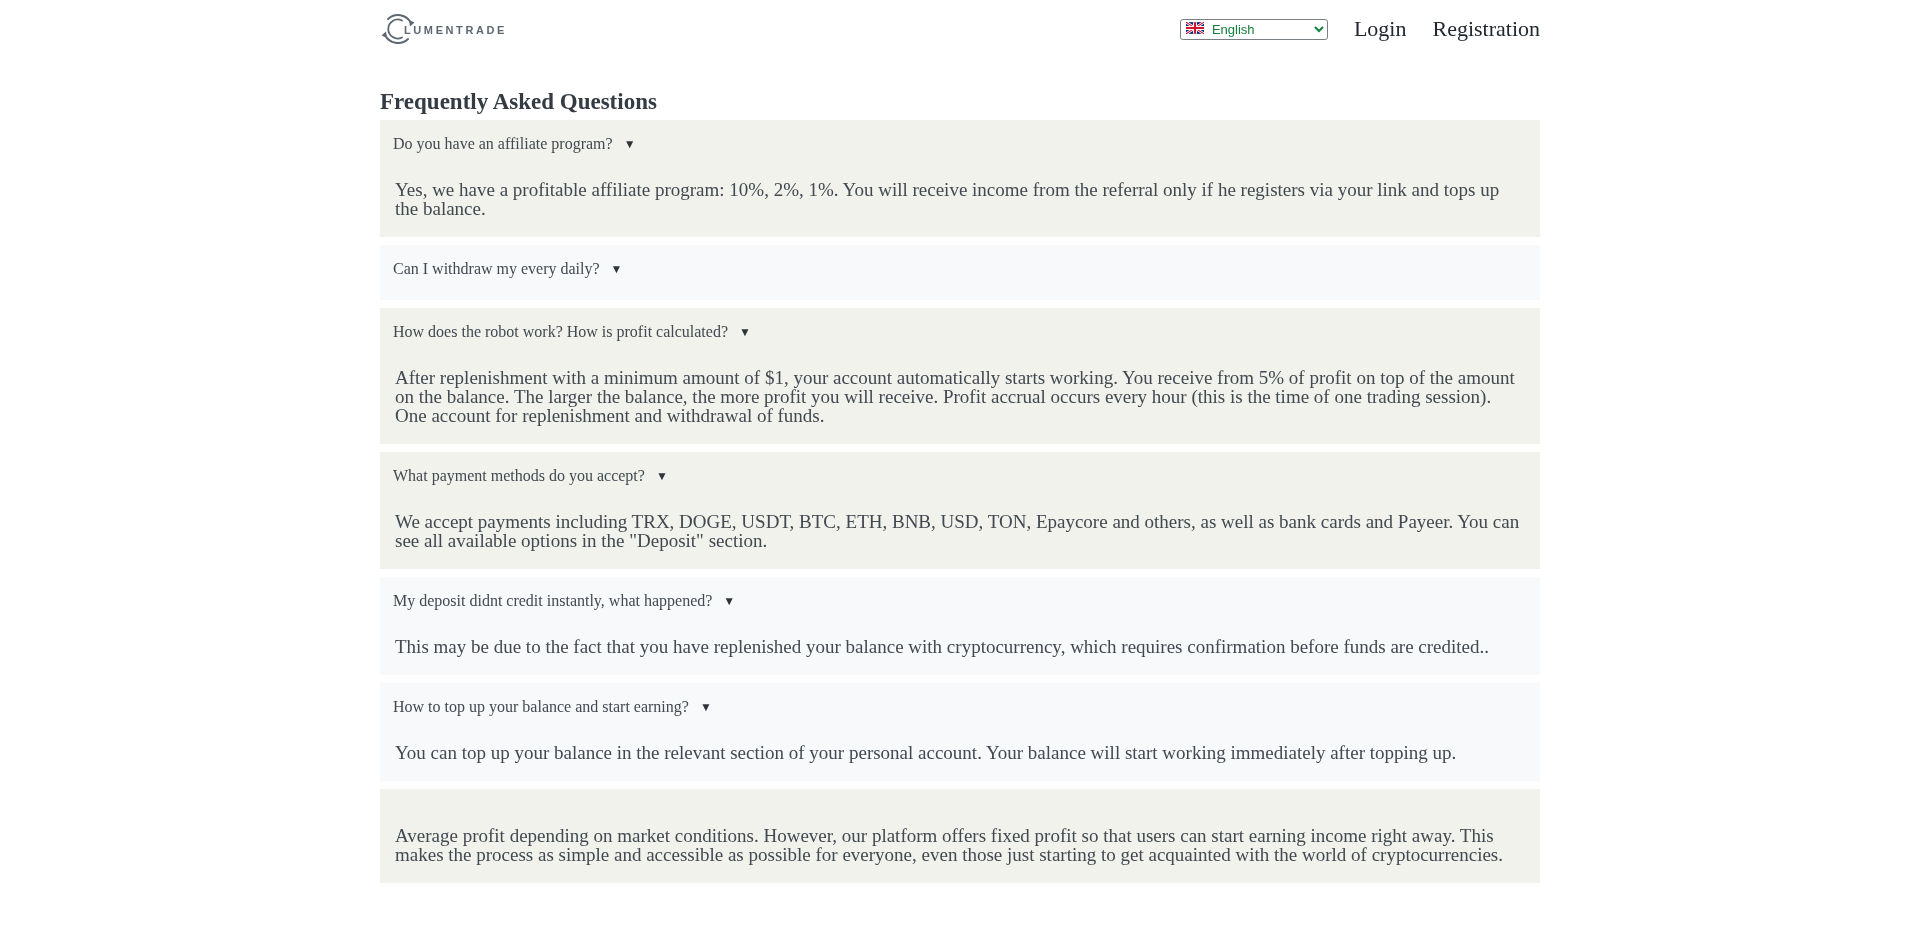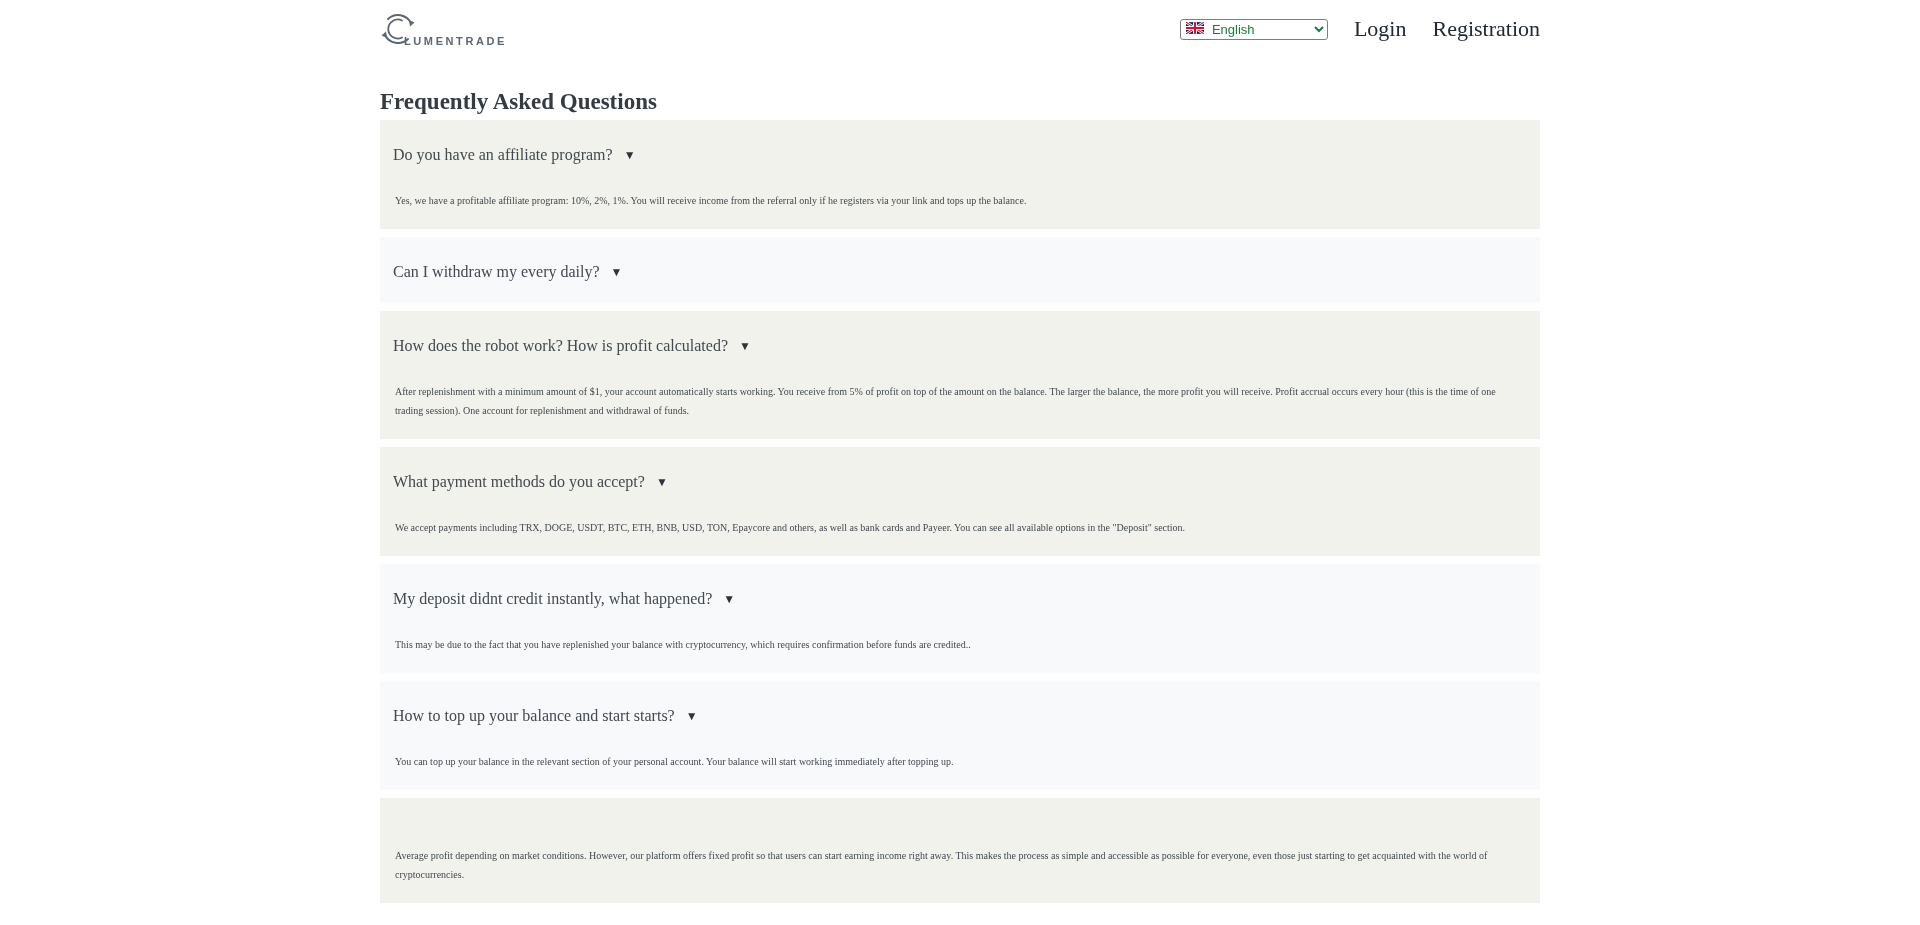--- a/index.html
+++ b/index.html
@@ -25,21 +25,21 @@
   
   .site-header{
     display:flex;
     justify-content:space-between;
     align-items:center;
     padding-top:16px;
     height:42px;
   }
   .logo{
     display:flex;
-    align-items:flex-end;
+    align-items:center;
     text-decoration:none;
     cursor:pointer;
   }
   .logo svg{display:block;}
   .logo-text{
     font-family:"Liberation Sans", sans-serif;
     font-size:11px;
     font-weight:bold;
     letter-spacing:2.6px;
     color:var(--brand-gray);
@@ -84,42 +84,42 @@
   .page-title{
     font-family:"Liberation Serif", serif;
     font-size:23px;
     font-weight:bold;
     color:#343b42;
     margin:47px 0 5px 0;
     line-height:26px;
   }
   .faq-list{width:100%;}
   .faq-item{
-    padding:24px 14px 19px 13px;
+    padding:13px 14px 19px 13px;
     margin-bottom:8px;
   }
   .faq-item.odd{background:var(--item-odd-bg);}
   .faq-item.even{background:var(--item-even-bg);}
   .faq-question{
     font-size:16px;
     line-height:21px;
     color:var(--text-main);
     cursor:pointer;
   }
   .faq-question .caret{
     font-size:12px;
     margin-left:7px;
     position:relative;
     top:-1px;
     color:#2e343b;
   }
   .faq-answer{
     margin-top:24px;
     margin-left:2px;
-    font-size:10px;
+    font-size:19px;
     line-height:19px;
     color:var(--text-main);
     max-width:1132px;
   }
 </style>
 </head>
 <body>
 
 <div class="container">
 
@@ -196,21 +196,21 @@
   <section class="faq-item even">
     <div class="faq-question">
       <span>My deposit didnt credit instantly, what happened?</span>
       <span class="caret">▼</span>
     </div>
     <div class="faq-answer">This may be due to the fact that you have replenished your balance with cryptocurrency, which requires confirmation before funds are credited..</div>
   </section>
 
   <section class="faq-item even">
     <div class="faq-question">
-      <span>How to top up your balance and start starts?</span>
+      <span>How to top up your balance and start earning?</span>
       <span class="caret">▼</span>
     </div>
     <div class="faq-answer">You can top up your balance in the relevant section of your personal account. Your balance will start working immediately after topping up.</div>
   </section>
 
   <section class="faq-item odd">
     <div class="faq-answer">Average profit depending on market conditions. However, our platform offers fixed profit so that users can start earning income right away. This makes the process as simple and accessible as possible for everyone, even those just starting to get acquainted with the world of cryptocurrencies.</div>
   </section>
 </div>
   </main>

